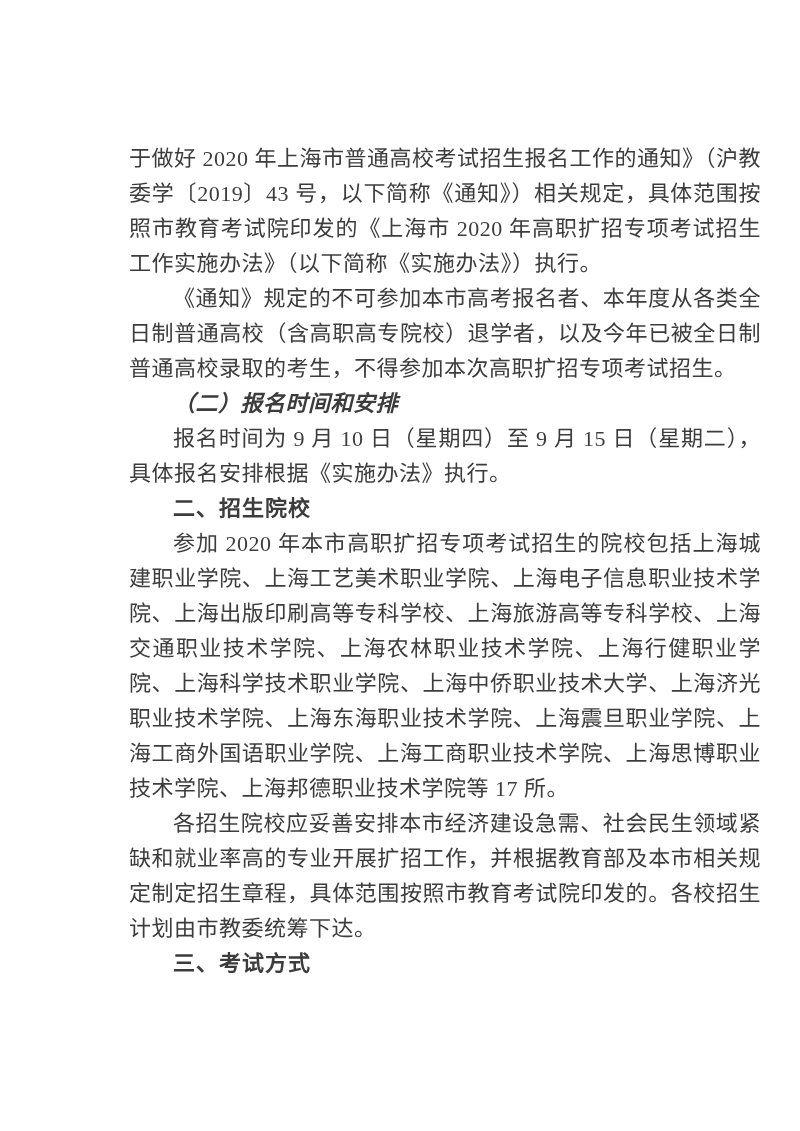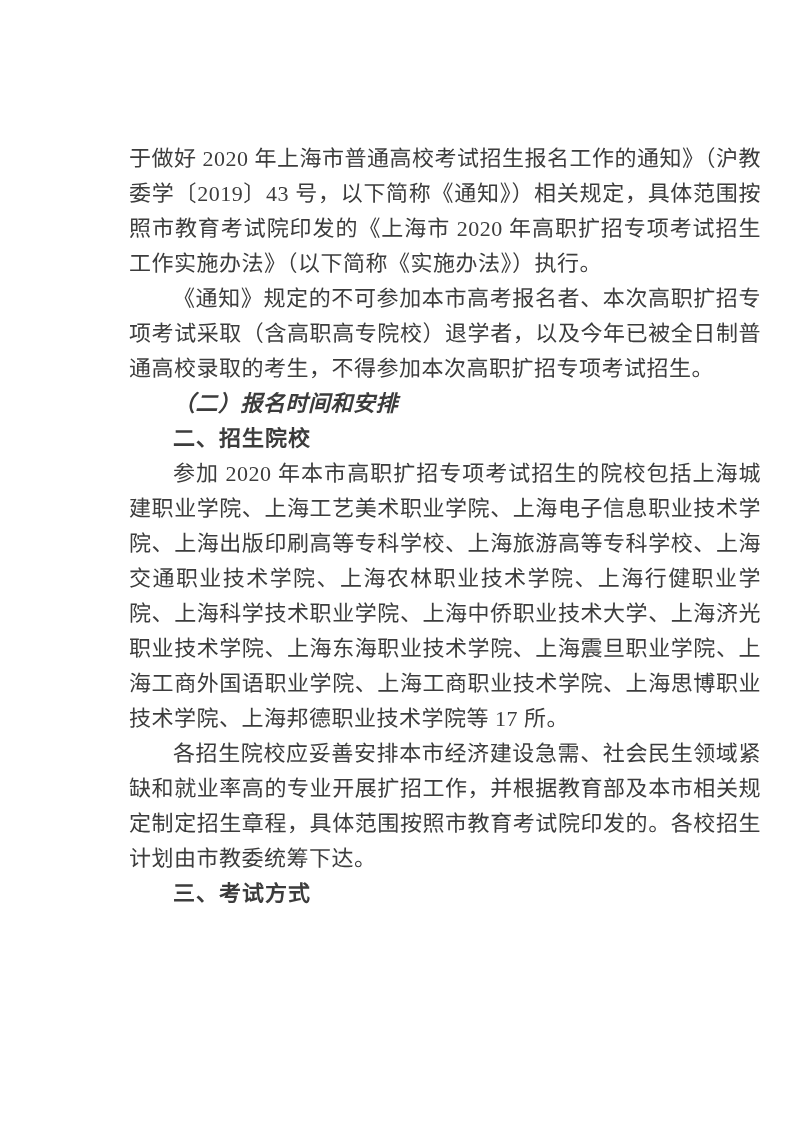--- a/index.html
+++ b/index.html
@@ -54,21 +54,22 @@
     letter-spacing: 9px;
     white-space: pre;
   }
 </style>
 </head>
 <body>
 
 <div class="page">
   <div class="content">
     <p class="para no-indent">于做好 2020 年上海市普通高校考试招生报名工作的通知》（沪教委学〔2019〕43 号，以下简称《通知》）相关规定，具体范围按照市教育考试院印发的《上海市 2020 年高职扩招专项考试招生工作实施办法》（以下简称《实施办法》）执行。</p>
-    <p class="para">《通知》规定的不可参加本市高考报名者、本次高职扩招专项考试采取（含高职高专院校）退学者，以及今年已被全日制普通高校录取的考生，不得参加本次高职扩招专项考试招生。</p>
+    <p class="para">《通知》规定的不可参加本市高考报名者、本年度从各类全日制普通高校（含高职高专院校）退学者，以及今年已被全日制普通高校录取的考生，不得参加本次高职扩招专项考试招生。</p>
     <p class="para heading-kai">（二）报名时间和安排</p>
+    <p class="para">报名时间为 9 月 10 日（星期四）至 9 月 15 日（星期二），具体报名安排根据《实施办法》执行。</p>
     <p class="para heading-hei">二、招生院校</p>
     <p class="para">参加 2020 年本市高职扩招专项考试招生的院校包括上海城建职业学院、上海工艺美术职业学院、上海电子信息职业技术学院、上海出版印刷高等专科学校、上海旅游高等专科学校、上海交通职业技术学院、上海农林职业技术学院、上海行健职业学院、上海科学技术职业学院、上海中侨职业技术大学、上海济光职业技术学院、上海东海职业技术学院、上海震旦职业学院、上海工商外国语职业学院、上海工商职业技术学院、上海思博职业技术学院、上海邦德职业技术学院等 17 所。</p>
     <p class="para">各招生院校应妥善安排本市经济建设急需、社会民生领域紧缺和就业率高的专业开展扩招工作，并根据教育部及本市相关规定制定招生章程，具体范围按照市教育考试院印发的。各校招生计划由市教委统筹下达。</p>
     <p class="para heading-hei">三、考试方式</p>
   </div>
   <div class="page-number">— 2 —</div>
 </div>
 
 </body></html>

